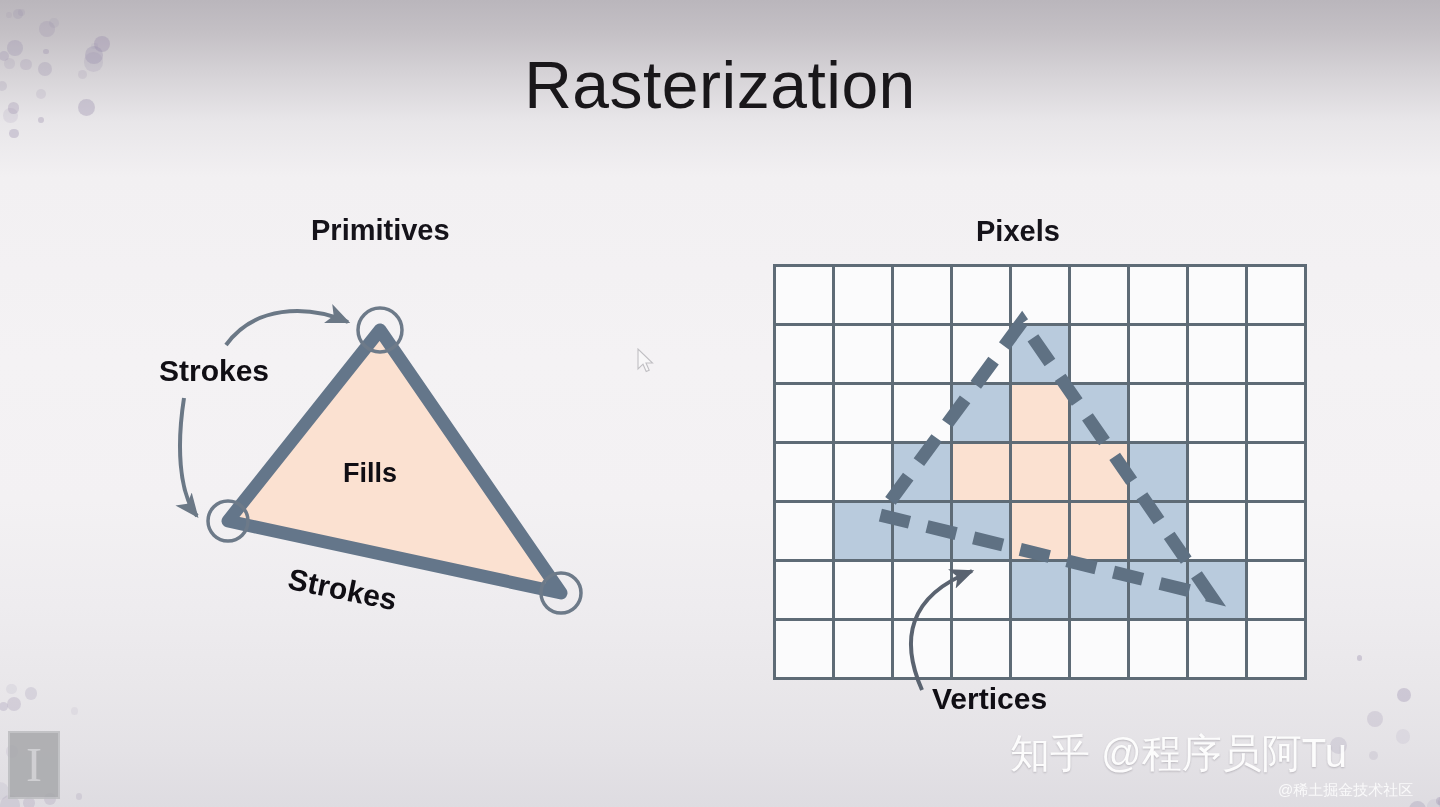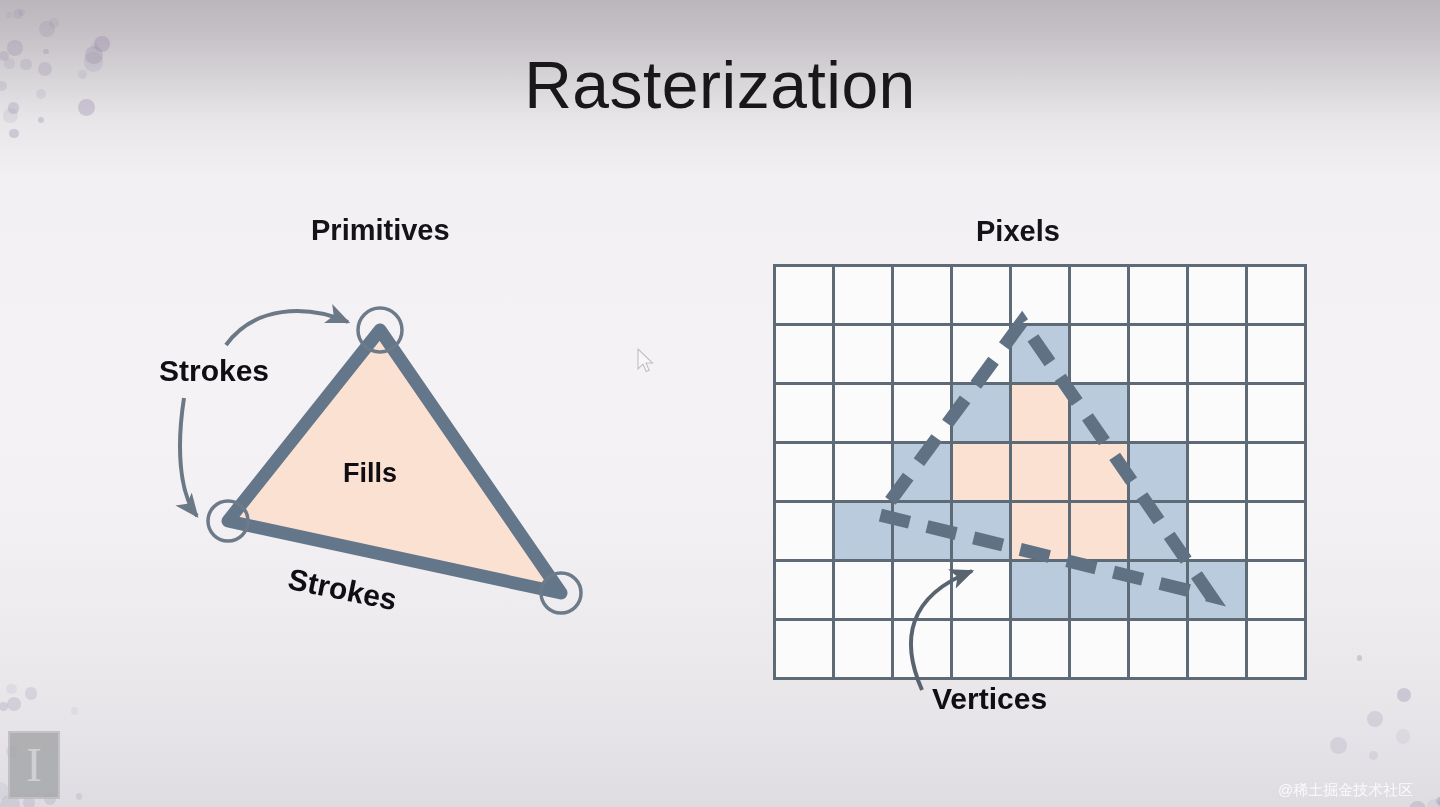--- a/index.html
+++ b/index.html
@@ -338,15 +338,16 @@
   <div class="callout-label" id="label-aliasing">Vertices</div>
 
   <svg id="mouse-cursor" viewBox="0 0 20 26" style="left: 636px; top: 348px;">
     <path d="M2,1 L2,21 L7,16.2 L10.2,23.5 L13.2,22.2 L10,15 L16.5,15 Z" fill="#ffffff" stroke="#7a7a80" stroke-width="1.1"></path>
   </svg>
 
   <div id="corner-logo">
     <span id="corner-logo-letter">I</span>
   </div>
 
+  <div id="watermark-main">知乎 @程序员阿Tu</div>
   <div id="watermark-sub">@稀土掘金技术社区</div>
 
 </div>
 
 </body></html>

